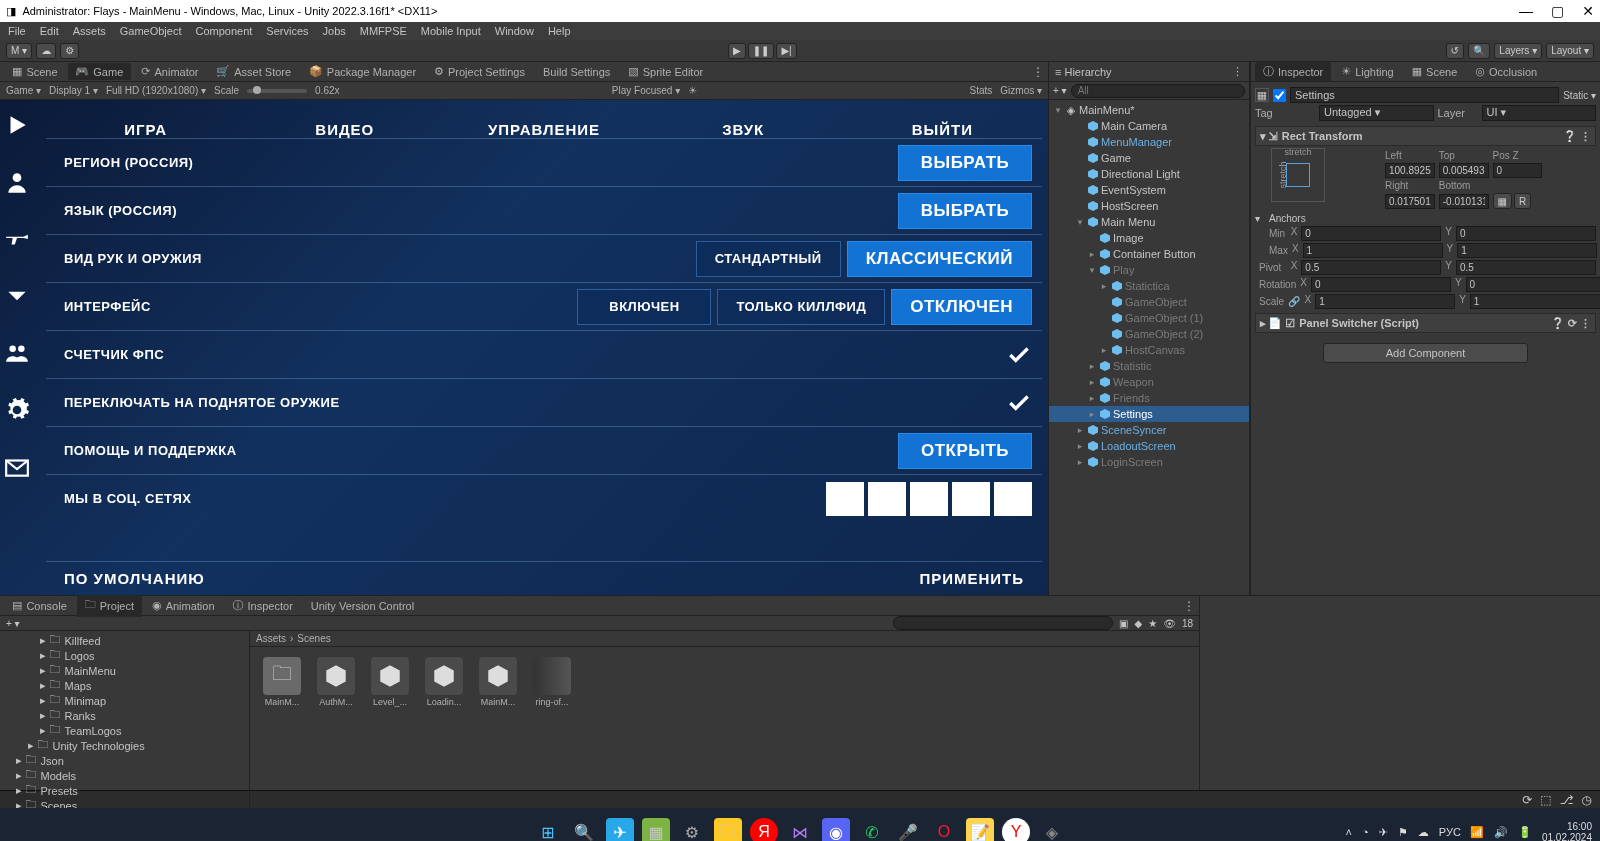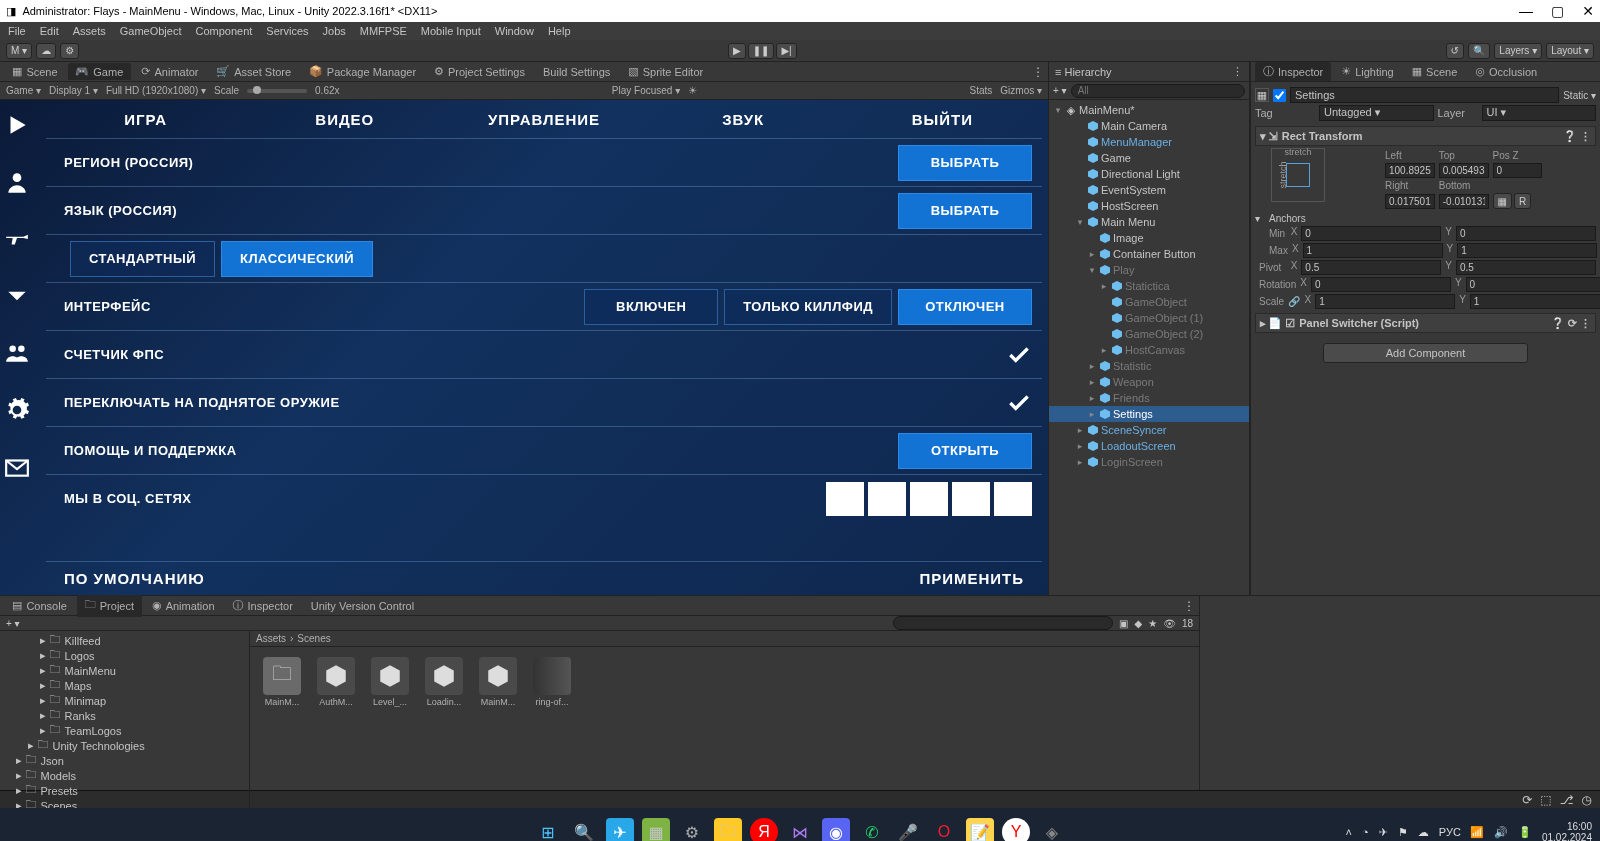--- a/index.html
+++ b/index.html
@@ -27,26 +27,26 @@
 .tabhdr { height:20px; background:#383838; display:flex; align-items:center; gap:2px; padding:0 4px; border-bottom:1px solid #222; }
 .tab { padding:2px 8px; font-size:11px; color:#b0b0b0; display:flex; align-items:center; gap:4px; border-radius:3px 3px 0 0;}
 .tab.active { background:#282828; }
 .gamebar { height:18px; background:#383838; display:flex; align-items:center; padding:0 6px; gap:8px; font-size:10px; color:#b0b0b0; border-bottom:1px solid #222;}
 .gamebar .drop { display:flex; align-items:center; gap:3px;}
 .gamebar .spacer{flex:1;}
 .game-view { flex:1; background:#10234a; position:relative; overflow:hidden; background:linear-gradient(135deg,#0b1a38 0%, #12315e 40%, #0e274e 100%);}
 .game-inner { position:absolute; left:46px; right:6px; top:0; bottom:0; display:flex; flex-direction:column;}
 .sideicons { position:absolute; left:4px; top:12px; display:flex; flex-direction:column; gap:28px; color:#fff; }
 .sideicons svg { width:26px; height:26px; fill:#fff; }
-.top-tabs { display:flex; height:38px; align-items:center; }
+.top-tabs { display:flex; height:38px; align-items:flex-end; }
 .top-tabs span { flex:1; text-align:center; color:#fff; font-weight:700; letter-spacing:1px; font-size:15px; }
 .opt-rows { flex:1; display:flex; flex-direction:column; }
 .opt-row { height:48px; border-top:1px solid rgba(120,170,220,0.35); display:flex; align-items:center; padding:0 10px 0 18px; color:#fff; font-weight:700; font-size:13px; letter-spacing:0.5px;}
 .opt-row .lbl { flex:1; }
-.btn-blue { background:#1273d4; height:36px; min-width:134px; padding:0 18px; color:#fff; font-weight:700; font-size:13px; display:flex; align-items:center; justify-content:center; margin-left:6px; border:1px solid #2a8ae6;}
+.btn-blue { background:#1273d4; height:36px; min-width:134px; padding:0 18px; color:#fff; font-weight:700; font-size:17px; display:flex; align-items:center; justify-content:center; margin-left:6px; border:1px solid #2a8ae6;}
 .btn-outline { background:rgba(14,43,92,0.6); border:1px solid #2a5fa0; height:36px; min-width:134px; padding:0 18px; color:#fff; font-weight:700; font-size:13px; display:flex; align-items:center; justify-content:center; margin-left:6px;}
 .check { width:26px; height:26px; }
 .check svg { width:26px; height:26px; stroke:#fff; stroke-width:3; fill:none; }
 .social-sq { display:flex; gap:4px;}
 .social-sq div { width:38px; height:34px; background:#fff;}
 .foot-row { height:34px; border-top:1px solid rgba(120,170,220,0.35); display:flex; align-items:center; justify-content:space-between; padding:8px 18px; color:#fff; font-weight:700; font-size:15px; letter-spacing:1px;}
 
 
 .hierarchy { width:202px; background:#383838; display:flex; flex-direction:column; border-left:1px solid #222; border-right:1px solid #222;}
 .hierarchy .hdr { height:20px; display:flex; align-items:center; padding:0 6px; font-size:11px; border-bottom:1px solid #222; justify-content:space-between;}
@@ -250,20 +250,21 @@
         <div class="opt-rows" id="opt-rows">
             <div class="opt-row">
               <span class="lbl">РЕГИОН (РОССИЯ)</span>
               <div class="btn-blue">ВЫБРАТЬ</div>
             </div>
             <div class="opt-row">
               <span class="lbl">ЯЗЫК (РОССИЯ)</span>
               <div class="btn-blue">ВЫБРАТЬ</div>
             </div>
             <div class="opt-row">
+              <span class="lbl">ВИД РУК И ОРУЖИЯ</span>
               <div class="btn-outline">СТАНДАРТНЫЙ</div>
               <div class="btn-blue">КЛАССИЧЕСКИЙ</div>
             </div>
             <div class="opt-row">
               <span class="lbl">ИНТЕРФЕЙС</span>
               <div class="btn-outline">ВКЛЮЧЕН</div>
               <div class="btn-outline">ТОЛЬКО КИЛЛФИД</div>
               <div class="btn-blue">ОТКЛЮЧЕН</div>
             </div>
             <div class="opt-row">

